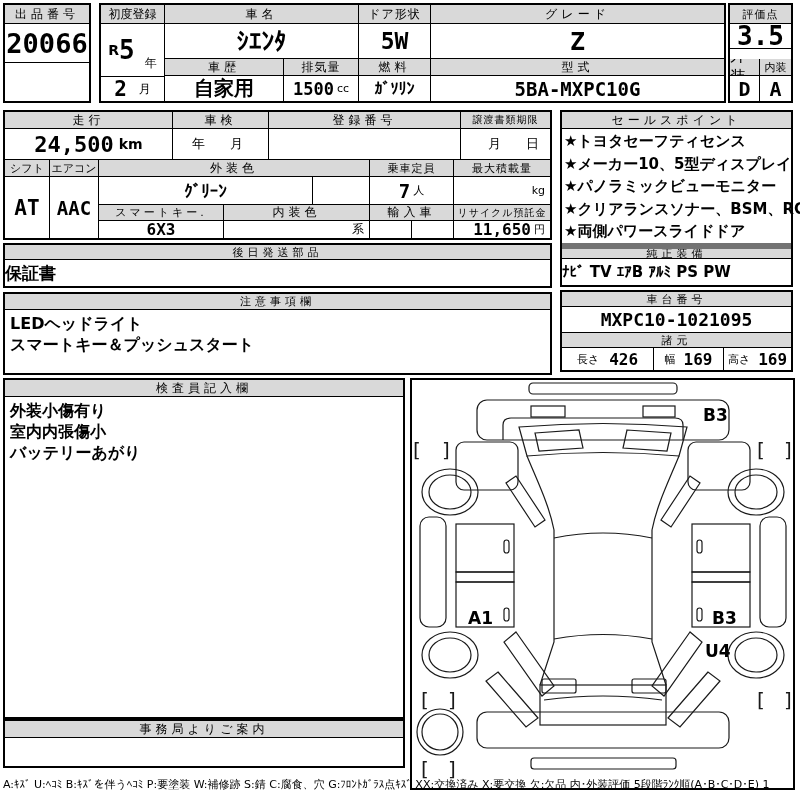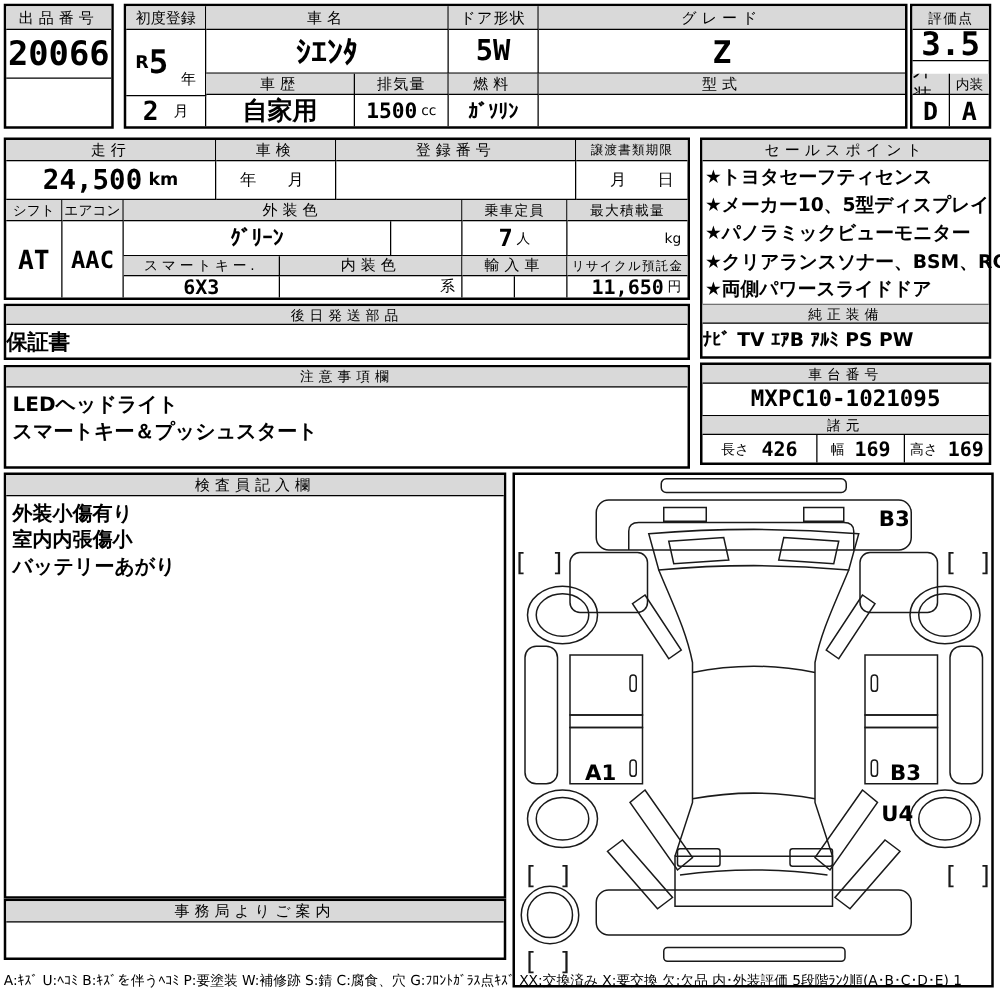--- a/index.html
+++ b/index.html
@@ -5,21 +5,21 @@
   html,body{margin:0;padding:0;background:#fff;}
   #sheet{position:relative;width:800px;height:800px;background:#fff;
          font-family:"DejaVu Sans",sans-serif;color:#000;overflow:hidden;}
   .box{position:absolute;border:2px solid #000;background:#fff;box-sizing:border-box;}
   .cell{position:absolute;box-sizing:border-box;display:flex;align-items:center;justify-content:center;overflow:hidden;}
   .hdr{background:#d9d9d9;font-size:12px;letter-spacing:4px;border-bottom:1px solid #000;}
   .hdr.tight{letter-spacing:1px;}
   .bl{border-left:1px solid #000;}
   .br{border-right:1px solid #000;}
   .bb{border-bottom:1px solid #000;}
-  .bt{border-top:1px solid #737373;}
+  .bt{border-top:6px solid #737373;}
   .big{font-weight:bold;font-family:"DejaVu Sans Mono","DejaVu Sans",monospace;}
   .jbold{font-weight:bold;}
   .left{justify-content:flex-start;padding-left:0;}
   .right{justify-content:flex-end;padding-right:5px;}
   .small{font-size:11px;}
   .unit{font-size:11px;font-weight:normal;margin-left:3px;}
   .lines{position:absolute;box-sizing:border-box;font-weight:bold;font-size:16px;line-height:21px;padding:3px 5px;text-align:left;}
   .starlines{position:absolute;box-sizing:border-box;font-weight:bold;font-size:15px;line-height:22.5px;padding:1px 2px;white-space:nowrap;}
   #legend{position:absolute;left:3px;top:777px;width:794px;font-size:11px;white-space:nowrap;letter-spacing:0;}
   svg text{font-family:"DejaVu Sans",sans-serif;}
@@ -59,20 +59,21 @@
     <div class="cell hdr br tight" style="left:183px;top:54px;width:75px;height:17px;">排気量</div>
     <div class="cell hdr br" style="left:258px;top:54px;width:72px;height:17px;">燃料</div>
     <div class="cell hdr" style="left:330px;top:54px;width:293px;height:17px;">型式</div>
 
     <div class="cell jbold br" style="left:64px;top:71px;width:119px;height:25px;font-size:20px;">自家用</div>
     <div class="cell br" style="left:183px;top:71px;width:75px;height:25px;">
       <span class="big" style="font-size:17px;">1500</span>
         <span class="unit">cc</span>
     </div>
     <div class="cell jbold br" style="left:258px;top:71px;width:72px;height:25px;font-size:16px;">ｶﾞｿﾘﾝ</div>
+    <div class="cell big" style="left:330px;top:71px;width:293px;height:25px;font-size:19px;">5BA-MXPC10G</div>
   </div>
 
   <div class="box" style="left:728px;top:3px;width:65px;height:100px;">
     <div class="cell hdr tight" style="left:0;top:0;width:61px;height:19px;font-size:11px;">評価点</div>
     <div class="cell big bb" style="left:0;top:19px;width:61px;height:25px;font-size:26px;">3.5</div>
     <div class="cell hdr br" style="left:0;top:54px;width:30px;height:17px;letter-spacing:0;font-size:16px;">外装</div>
     <div class="cell hdr" style="left:30px;top:54px;width:31px;height:17px;letter-spacing:0;font-size:11px;">内装</div>
     <div class="cell big br" style="left:0;top:71px;width:30px;height:25px;font-size:20px;">D</div>
     <div class="cell big" style="left:30px;top:71px;width:31px;height:25px;font-size:20px;">A</div>
   </div>

